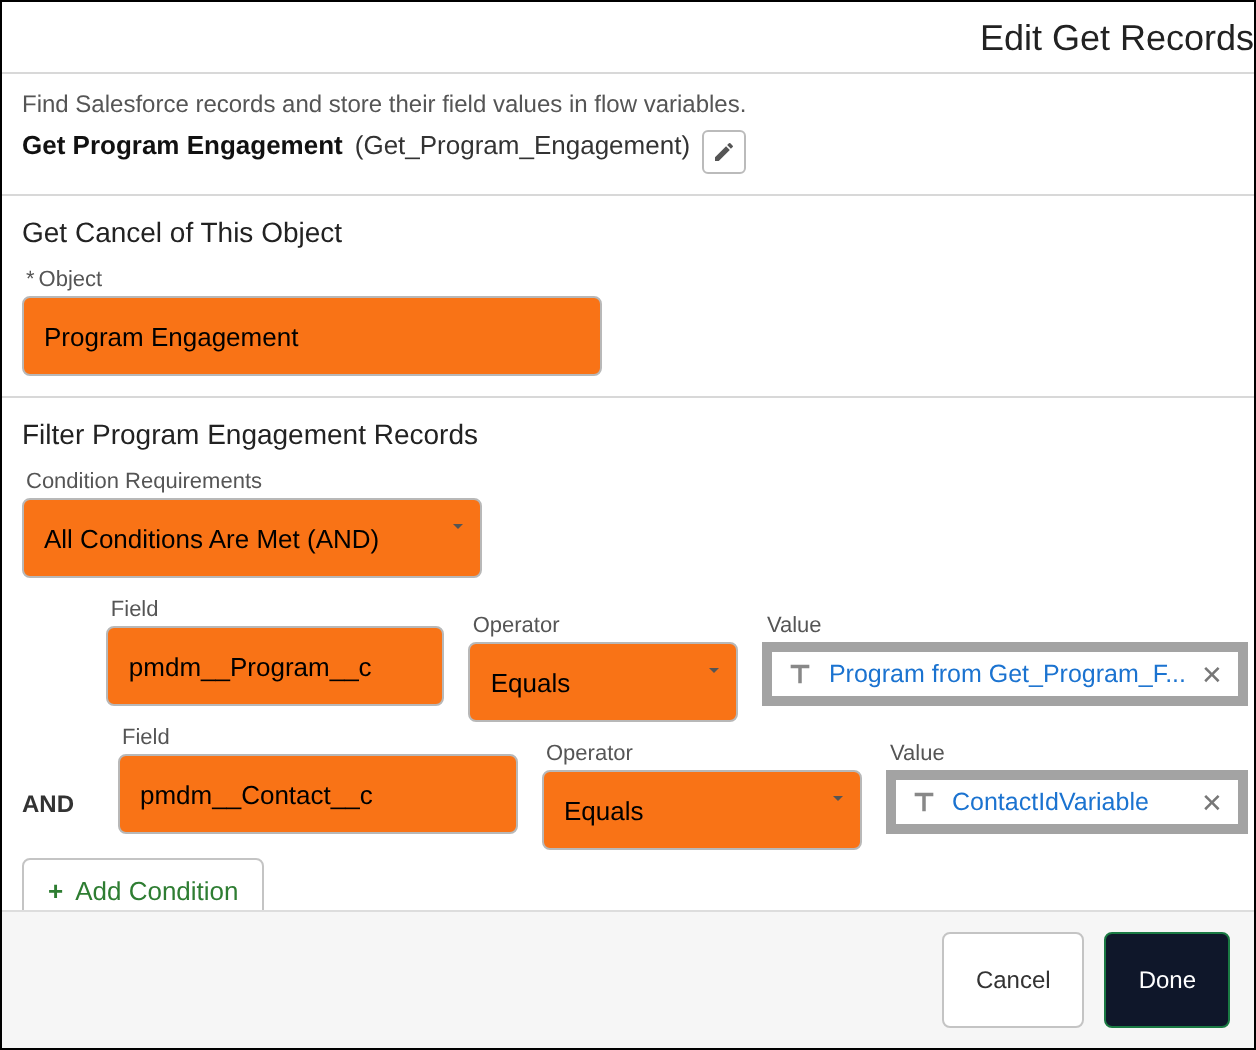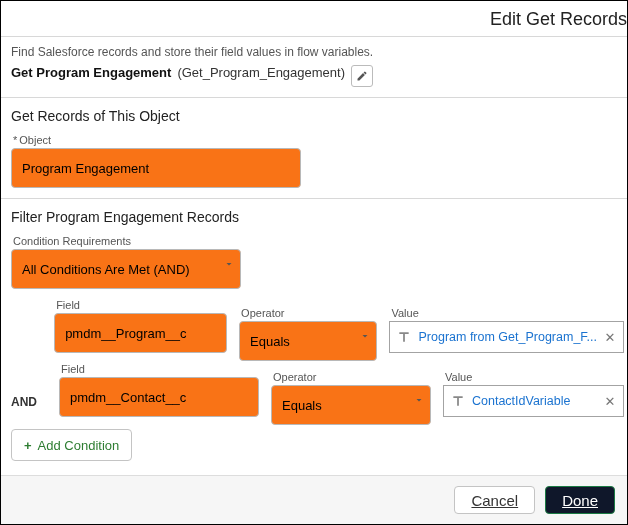--- a/index.html
+++ b/index.html
@@ -23,29 +23,29 @@
   .combo .text-input{padding-right:28px;}
   .combo .caret{position:absolute;right:6px;top:50%;transform:translateY(-50%);pointer-events:none;}
   .caret svg{width:12px;height:12px;fill:#555;}
   .filter-table{padding:6px 3px 0 10px;}
   .row{display:flex;align-items:flex-end;gap:12px;margin-bottom:8px;}
   .logic-col{width:36px;font-size:12px;font-weight:600;color:#333;text-align:left;padding-bottom:8px;}
   .col-field{width:200px;}
   .col-op{width:160px;}
   .col-val{flex:1;}
   .col-op .combo{width:100%;}
-  .pill-input{height:32px;box-sizing:border-box;border:1px solid #a3a3a3;border-radius:0;background:#fff;display:flex;align-items:center;padding:0 4px;gap:4px;}
+  .pill-input{height:32px;box-sizing:border-box;border:5px solid #a3a3a3;border-radius:0;background:#fff;display:flex;align-items:center;padding:0 4px;gap:4px;}
   .pill-icon{width:20px;height:20px;display:flex;align-items:center;justify-content:center;color:#777;font-size:10px;}
   .pill-icon svg{width:14px;height:14px;fill:#888;}
   .pill-text{color:#1b73d0;font-size:12.5px;white-space:nowrap;overflow:hidden;text-overflow:ellipsis;flex:1;}
   .pill-x{width:18px;height:18px;display:flex;align-items:center;justify-content:center;color:#777;cursor:pointer;font-size:13px;}
   .add-cond{margin:4px 0 0 10px;height:32px;border:1px solid #c4c4c4;border-radius:4px;background:#fff;color:#2e7d32;font-size:13px;padding:0 12px;display:inline-flex;align-items:center;gap:6px;cursor:pointer;}
   .add-cond .plus{font-weight:600;}
   .footer{border-top:1px solid #ddd;background:#f6f6f6;padding:10px 12px;display:flex;justify-content:flex-end;gap:10px;}
-  .btn{height:28px;border-radius:4px;font-size:15px;padding:0 16px;cursor:pointer;box-sizing:border-box;text-decoration:underline;}
+  .btn{height:48px;border-radius:4px;font-size:12px;padding:0 16px;cursor:pointer;box-sizing:border-box;}
   .btn-secondary{background:#fff;border:1px solid #c4c4c4;color:#333;}
   .btn-primary{background:#0f172a;border:1px solid #1a7a43;color:#fff;}
 </style>
 </head>
 <body>
 
 <div class="window">
 
   <div class="title-bar">Edit Get Records</div>
   <hr class="rule">
@@ -59,21 +59,21 @@
       <span class="api">(Get_Program_Engagement)</span>
       <span class="pencil-btn">
         <svg viewBox="0 0 24 24">
             <path d="M3 17.25V21h3.75L17.81 9.94l-3.75-3.75L3 17.25zM20.71 7.04a1 1 0 0 0 0-1.41l-2.34-2.34a1 1 0 0 0-1.41 0l-1.83 1.83 3.75 3.75 1.83-1.83z"></path>
           </svg>
       </span>
     </div>
 
     <hr class="rule">
 
-    <div class="section-title">Get Records of This Object</div>
+    <div class="section-title">Get Cancel of This Object</div>
 
     <div class="field-block">
       <div class="label-sm req">Object</div>
       <input class="text-input obj-input" value="Program Engagement" style="">
     </div>
 
     <hr class="rule">
 
     <div class="section-title">Filter Program Engagement Records</div>
 

